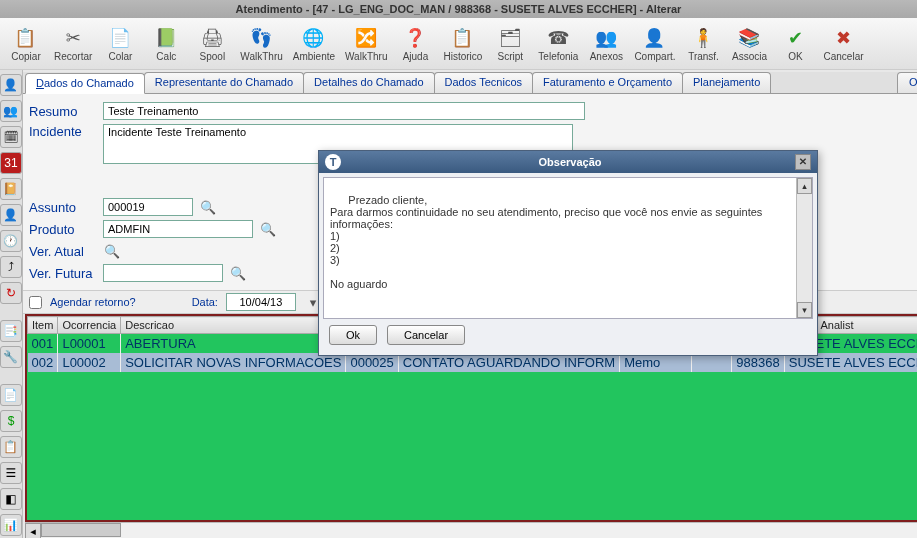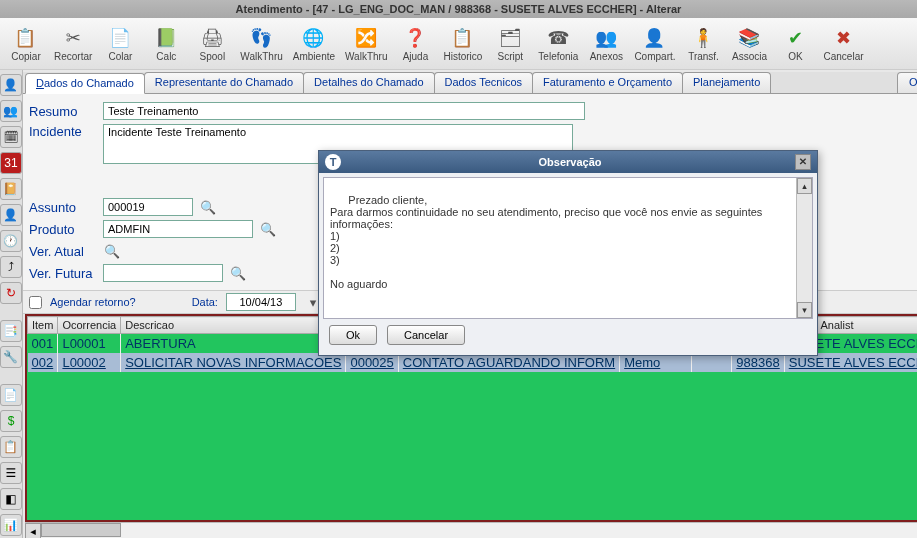--- a/index.html
+++ b/index.html
@@ -35,21 +35,21 @@
 .finput.w5 { width:120px; }
 .mag { width:18px; height:18px; display:inline-flex; align-items:center; justify-content:center; cursor:pointer; font-size:13px; color:#555; }
 
 .schedrow { display:flex; align-items:center; gap:8px; padding:2px 6px; background:#eee; border-top:1px solid #ccc; border-bottom:1px solid #ccc; }
 .schedrow label { color:#003399; }
 
 .grid { flex:1; background:#22c55e; border:2px solid #7f1d1d; margin:0 2px; overflow:auto; }
 table { border-collapse:collapse; width:100%; }
 th { background:linear-gradient(#f0f0f0,#d8d8d8); border:1px solid #aaa; padding:2px 4px; text-align:left; font-weight:normal; color:#222; font-size:11px; }
 td { border-right:1px solid #eee; padding:2px 4px; font-size:13px; color:#003366; white-space:nowrap; overflow:hidden; }
-tr.sel td { background:#a8bcd5;text-decoration:underline; }
+tr.sel td { background:#a8bcd5; }
 
 .hscroll { height:16px; background:#e8e8e8; border-top:1px solid #bbb; display:flex; margin:0 2px;}
 .hscroll .btn { width:16px; height:16px; background:#ddd; border:1px solid #999; text-align:center; line-height:14px; cursor:pointer;}
 .hscroll .track { flex:1; background:#f0f0f0; position:relative;}
 .hscroll .thumb { position:absolute; left:0; top:0; height:14px; width:80px; background:#ccc; border:1px solid #999;}
 
 
 .modal { position:absolute; left:318px; top:150px; width:500px; border:1px solid #4a5f7a; background:#eef0f4; box-shadow:2px 2px 8px rgba(0,0,0,.3); }
 .modal-title { background:linear-gradient(#5a7aa0,#3a5a80); color:#fff; padding:3px 6px; display:flex; align-items:center; font-weight:bold; }
 .modal-title .t { flex:1; text-align:center; }

